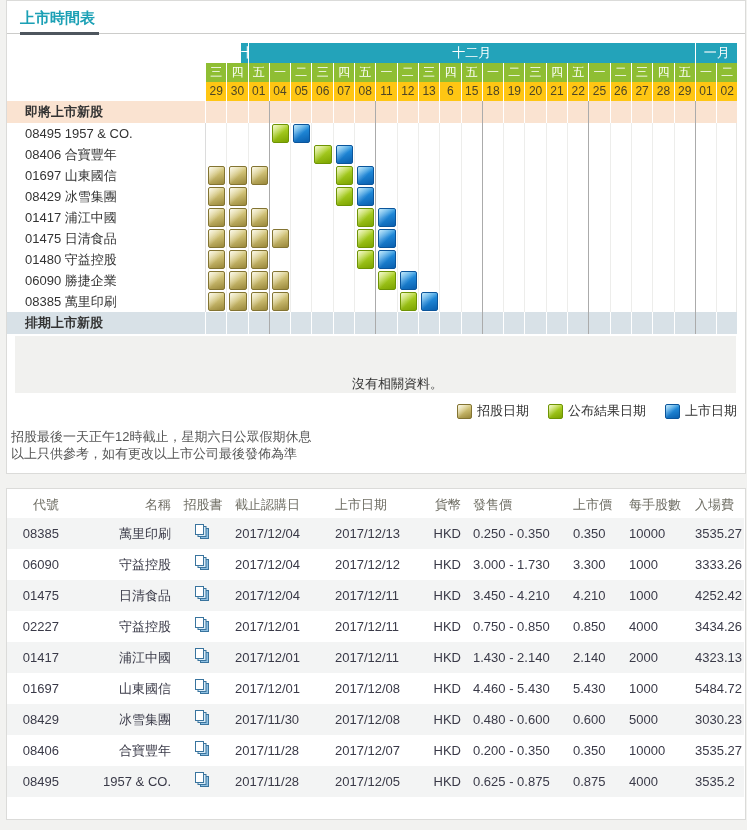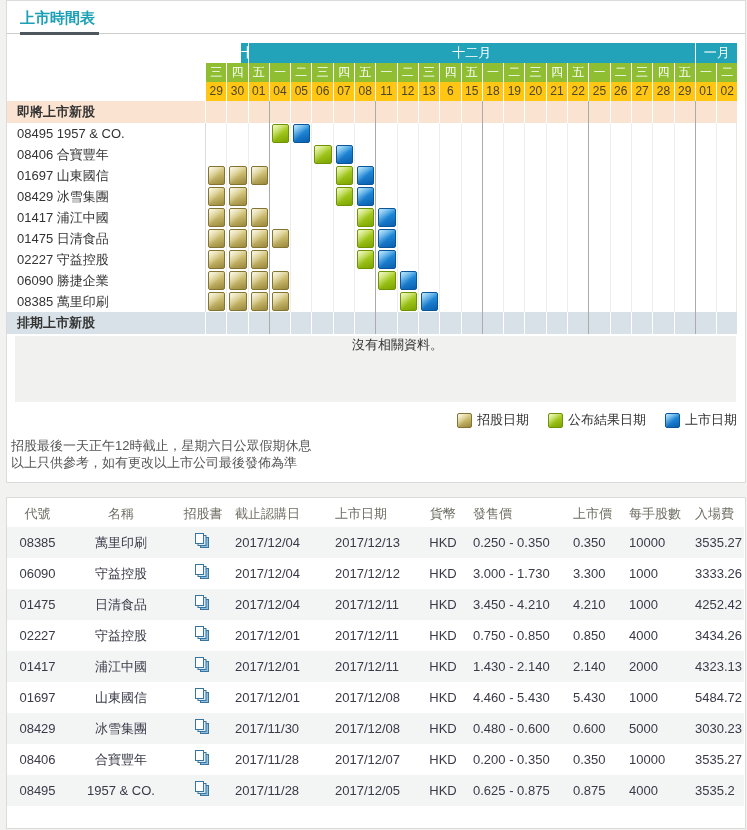--- a/index.html
+++ b/index.html
@@ -26,58 +26,58 @@
   .cal-row{display:grid;grid-template-columns:198px repeat(25,21.3px);}
   .cal-label{background:#fff;}
   .month-row{height:20px;}
   .mcell{background:var(--month_bar,#23A3BA);color:#fff;font-size:13px;text-align:center;line-height:20px;overflow:hidden;}
   .msep{border-left:1px solid #fff;}
   .wd-row{height:19px;}
   .wd{background:var(--weekday_bar,#8FBE33);color:#fff;font-size:12px;text-align:center;line-height:19px;border-left:1px solid #fff;overflow:hidden;}
   .date-row{height:19px;}
   .dt{background:var(--date_bar,#FFC613);color:#4D4526;font-size:12px;text-align:center;line-height:19px;border-left:1px solid #fff;overflow:hidden;}
   .band-row{height:22px;}
-  .band-label{font-weight:bold;font-size:13px;color:#333;line-height:22px;padding-left:10px;white-space:nowrap;}
+  .band-label{font-weight:bold;font-size:13px;color:#333;line-height:22px;padding-left:18px;white-space:nowrap;}
   .peach .band-label,.peach .bcell{background:var(--upcoming_band,#FAE3D1);}
   .bluegray .band-label,.bluegray .bcell{background:var(--scheduled_band,#D8E1E7);}
   .bcell{border-left:1px solid #fff;}
   .bcell.wk{border-left-color:#ABABAB;}
   .stock-row{height:21px;}
-  .stock-label{font-size:13px;color:#333;line-height:21px;padding-left:10px;white-space:nowrap;overflow:hidden;}
+  .stock-label{font-size:13px;color:#333;line-height:21px;padding-left:18px;white-space:nowrap;overflow:hidden;}
   .dcell{position:relative;border-left:1px solid #EDEDEB;}
   .dcell.wk{border-left-color:#ABABAB;}
   .dcell.c1{border-left-color:#DCDCDC;}
   .dcell.cl{border-right:1px solid #E8E8E6;}
   .mark{position:absolute;inset:1px 1px 1px 2px;border:1px solid;border-radius:2px;}
   .mark.ipo{
     background:linear-gradient(135deg,rgba(255,255,255,.75),rgba(255,255,255,0) 55%),
                linear-gradient(160deg,#EAE1A4,var(--subscription_cell,#CDBE72) 45%,#99873A);
     border-color:#837432;}
   .mark.result{
     background:linear-gradient(135deg,rgba(255,255,255,.7),rgba(255,255,255,0) 55%),
                linear-gradient(160deg,#D3E75C,var(--result_cell,#A3C91E) 45%,#7CA300);
     border-color:#6E9404;}
   .mark.listing{
     background:linear-gradient(135deg,rgba(255,255,255,.6),rgba(255,255,255,0) 55%),
                linear-gradient(160deg,#66C4F4,var(--listing_cell,#1E86D6) 45%,#0A5FAE);
     border-color:#0B559B;}
 
-  .nodata{height:66px;background:#F1F1EF;margin:2px 9px 0 8px;display:flex;align-items:flex-start;justify-content:center;font-size:13px;color:#333;padding-left:44px;}
+  .nodata{height:57px;background:#F1F1EF;margin:2px 9px 0 8px;display:flex;align-items:flex-end;justify-content:center;font-size:13px;color:#333;padding-left:44px;}
   .legend{display:flex;justify-content:flex-end;align-items:center;margin:9px 8px 0 0;gap:19px;}
   .lg-item{display:inline-flex;align-items:center;gap:5px;font-size:13px;color:#333;}
   .lg-sw{position:static;display:inline-block;width:15px;height:15px;box-sizing:border-box;}
   .notes{margin:8px 0 11px 4px;font-size:13px;color:#555;line-height:17px;}
 
   
   .info-table{border-collapse:collapse;table-layout:fixed;width:737px;font-size:13px;color:#3A3A48;margin-top:3px;}
   .info-table td{padding:0 6px;white-space:nowrap;overflow:hidden;vertical-align:middle;}
   .info-table thead td{color:#6F6E64;height:26px;}
   .info-table tbody td{height:31px;}
   .info-table tr.odd{background:#F3F4F4;}
-  .info-table .l{text-align:center;margin-top:20px;}
+  .info-table .l{text-align:right;margin-top:20px;}
   .info-table .r{}
   .info-table .c{text-align:center;}
   .info-table .code{padding-left:9px;}
   .doc-btn{display:inline-block;width:16px;height:16px;cursor:pointer;line-height:0;}
 </style>
 </head>
 <body>
 
 <div class="page">
 
@@ -387,21 +387,21 @@
           <div class="dcell"></div>
           <div class="dcell wk"></div>
           <div class="dcell"></div>
           <div class="dcell"></div>
           <div class="dcell"></div>
           <div class="dcell"></div>
           <div class="dcell wk"></div>
           <div class="dcell cl"></div>
         </div>
         <div class="cal-row stock-row">
-          <div class="stock-label">02227 守益控股</div>
+          <div class="stock-label">01480 守益控股</div>
           <div class="dcell c1">
             <div class="mark ipo"></div>
           </div>
           <div class="dcell">
             <div class="mark ipo"></div>
           </div>
           <div class="dcell">
             <div class="mark ipo"></div>
           </div>
           <div class="dcell wk"></div>

